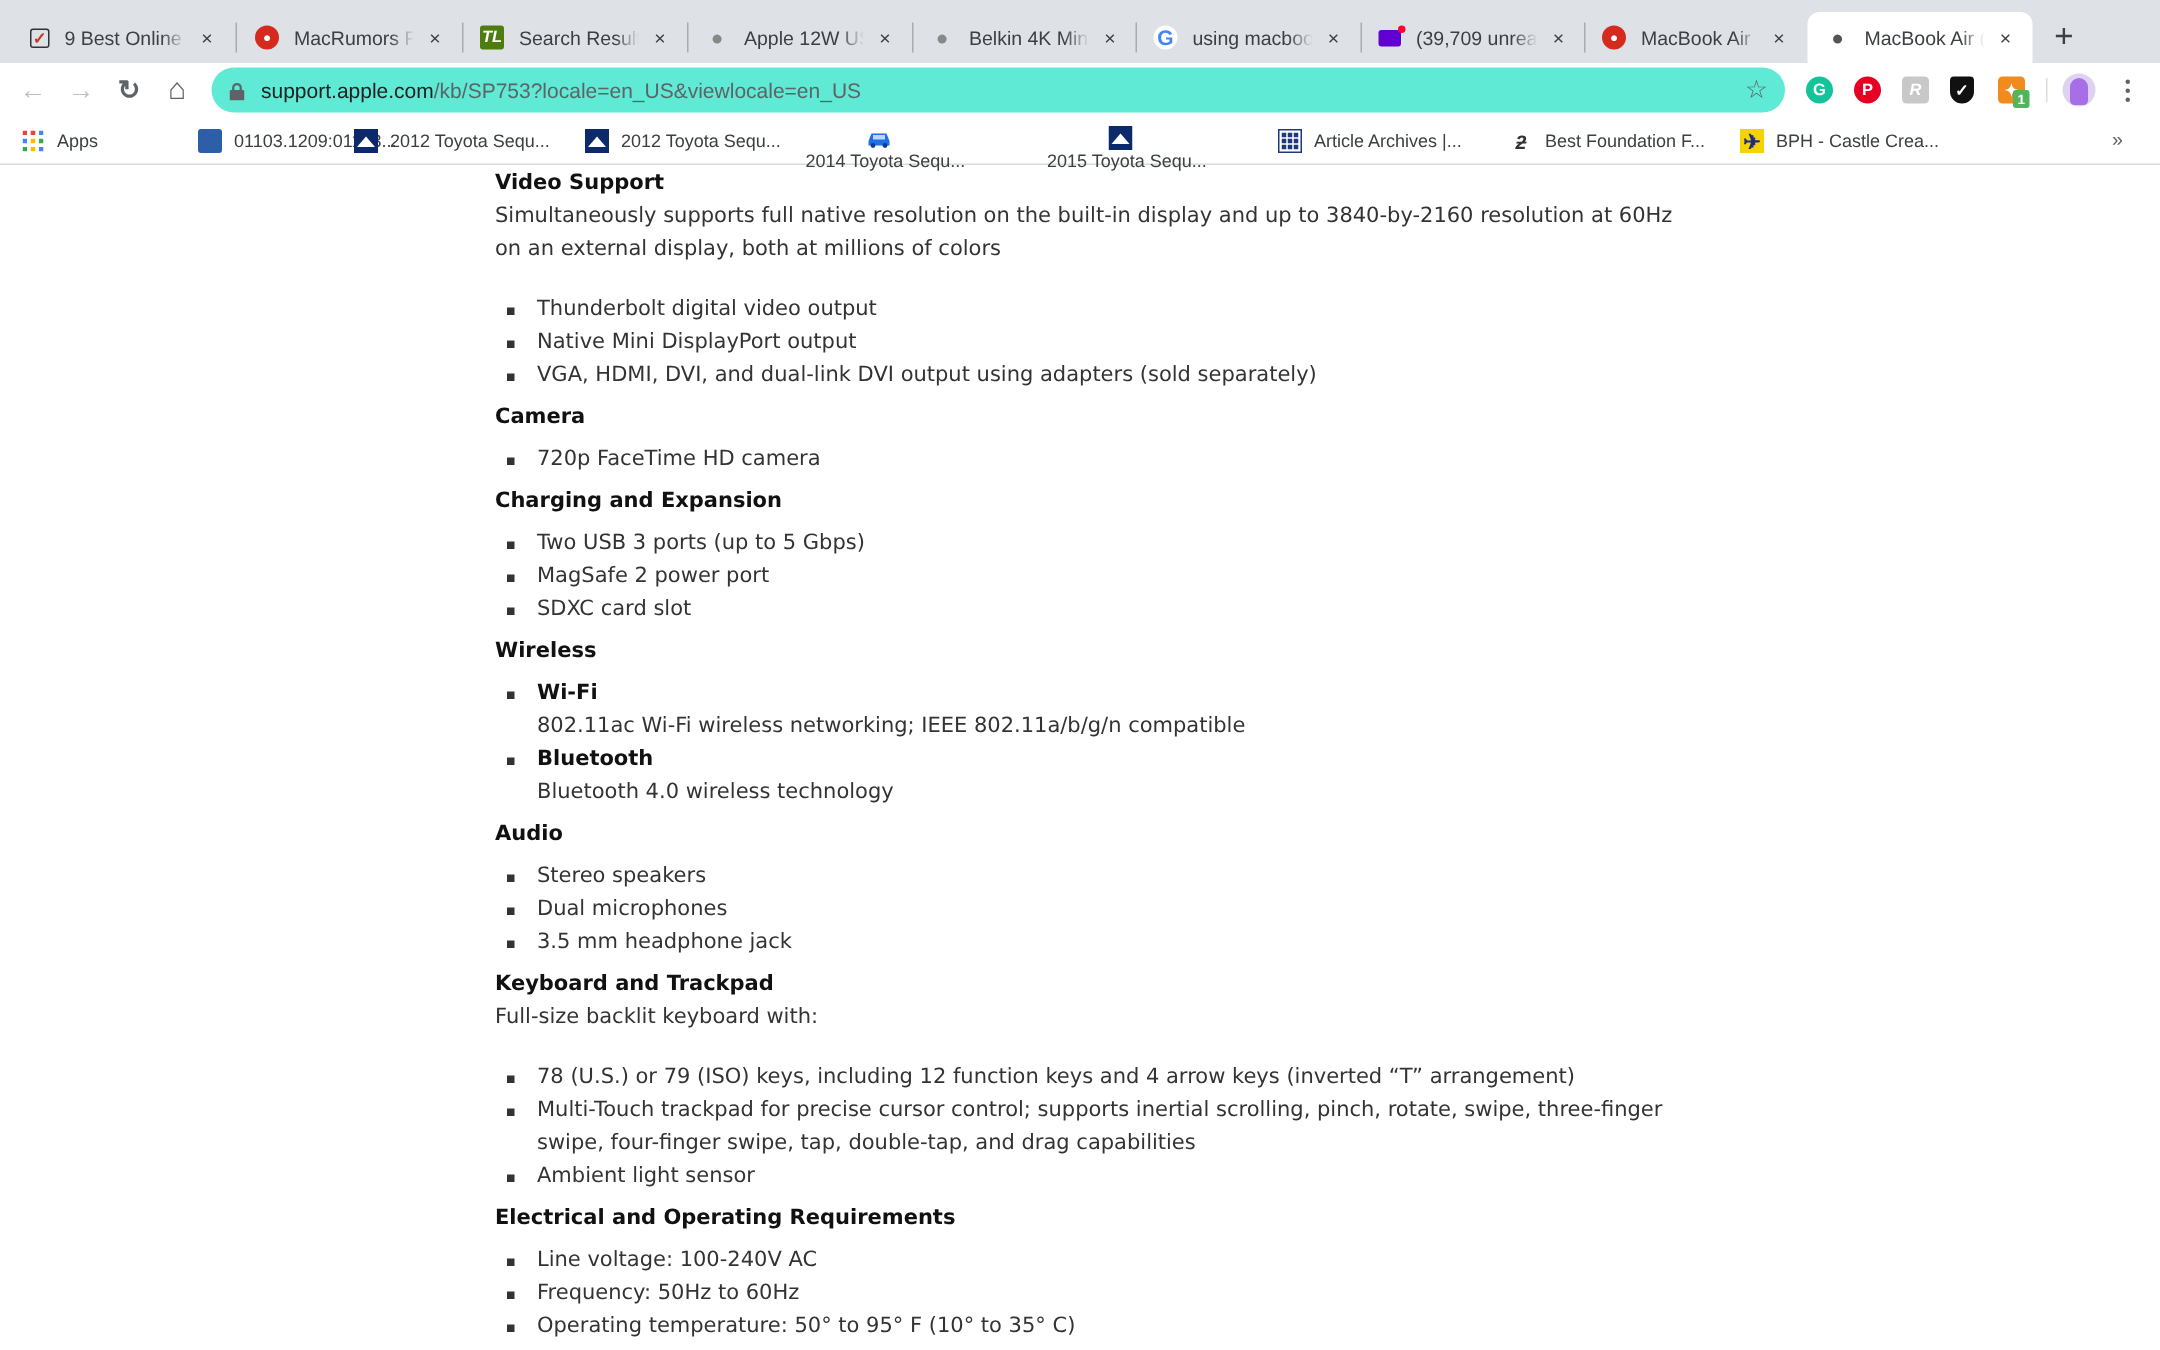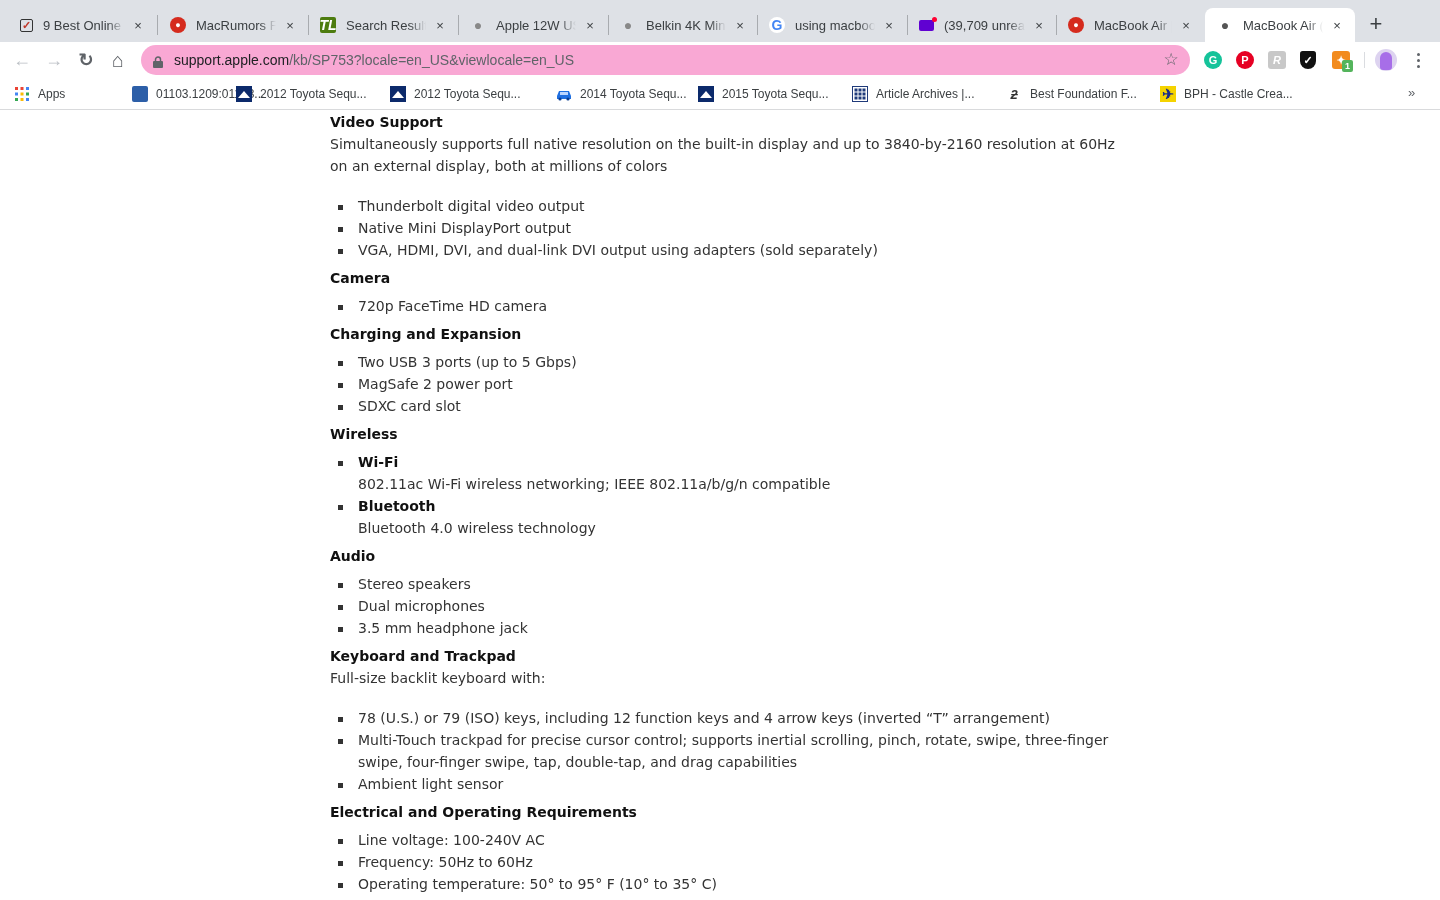--- a/index.html
+++ b/index.html
@@ -13,21 +13,21 @@
   .tab .title { flex: 1; white-space: nowrap; overflow: hidden; -webkit-mask-image: linear-gradient(90deg, #000 80%, transparent); mask-image: linear-gradient(90deg, #000 80%, transparent); }
   .tab .close { width: 16px; height: 16px; display: flex; align-items: center; justify-content: center; font-size: 13px; color: #3c4043; margin-left: 6px; }
   .tab-sep { position: absolute; top: 15px; width: 1px; height: 20px; background: #a8abaf; }
   .tab.active { background: #fff; border-radius: 8px 8px 0 0; }
   .newtab { position: absolute; left: 1364px; top: 12px; width: 24px; height: 24px; font-size: 22px; color: #3c4043; display: flex; align-items: center; justify-content: center; }
 
   
   .toolbar { position: absolute; left: 0; top: 42px; width: 1440px; height: 36px; background: #fff; }
   .navbtn { position: absolute; top: 6px; width: 24px; height: 24px; display: flex; align-items: center; justify-content: center; color: #5f6368; font-size: 18px; }
   .navbtn.disabled { color: #bdc1c6; }
-  .omnibox { position: absolute; left: 141px; top: 3px; width: 1049px; height: 30px; background: #f9a8d4; border-radius: 15px; display: flex; align-items: center; }
+  .omnibox { position: absolute; left: 141px; top: 3px; width: 1049px; height: 30px; background: #5eead4; border-radius: 15px; display: flex; align-items: center; }
   .omnibox .lock { margin-left: 12px; width: 10px; height: 12px; position: relative; }
   .omnibox .url { margin-left: 11px; font-size: 14px; color: #202124; }
   .omnibox .url .dim { color: #5f6368; }
   .omnibox .star { position: absolute; right: 10px; top: 6px; width: 18px; height: 18px; font-size: 17px; color: #5f6368; line-height: 18px; text-align: center; }
   .ext { position: absolute; top: 9px; width: 18px; height: 18px; border-radius: 50%; display: flex; align-items: center; justify-content: center; font-size: 11px; font-weight: bold; color: #fff; }
   .ext-sep { position: absolute; left: 1364px; top: 10px; width: 1px; height: 16px; background: #dadce0; }
   .avatar { position: absolute; left: 1375px; top: 7px; width: 22px; height: 22px; border-radius: 50%; background: #ddd3f0; overflow: hidden; }
   .avatar::after { content: ""; position: absolute; left: 5px; top: 3px; width: 12px; height: 18px; border-radius: 6px 6px 3px 3px; background: #a76ee8; }
   .menu-dots { position: absolute; left: 1408px; top: 6px; width: 20px; height: 24px; display: flex; flex-direction: column; align-items: center; justify-content: center; gap: 3px; }
   .menu-dots span { width: 3px; height: 3px; background: #5f6368; border-radius: 50%; display: block; }
@@ -58,21 +58,21 @@
     <span class="close">×</span>
   </div>
   <div class="tab-sep" style="left:157px;"></div>
   <div class="tab" style="left:158px;width:150px;">
     <span class="favicon" style="background:#d52b1e;border-radius:50%;color:#fff;font-size:9px;">●</span>
     <span class="title">MacRumors Forums</span>
     <span class="close">×</span>
   </div>
   <div class="tab-sep" style="left:308px;"></div>
   <div class="tab" style="left:308px;width:150px;">
-    <span class="favicon" style="background:#4d7c0f;color:#fff;font-size:14px;font-style:italic;">TL</span>
+    <span class="favicon" style="background:#4d7c0f;color:#fff;font-size:11px;font-style:italic;">TL</span>
     <span class="title">Search Results</span>
     <span class="close">×</span>
   </div>
   <div class="tab-sep" style="left:458px;"></div>
   <div class="tab" style="left:458px;width:150px;">
     <span class="favicon" style="color:#888;font-size:14px;">●</span>
     <span class="title">Apple 12W USB</span>
     <span class="close">×</span>
   </div>
   <div class="tab-sep" style="left:608px;"></div>
@@ -173,32 +173,32 @@
   </div>
   <div class="bm" style="left:390px;">
     <span class="bicon">
         <svg width="16" height="16" viewBox="0 0 16 16">
           <rect width="16" height="16" fill="#0c2a6b"></rect>
           <path d="M2 12 L8 5 L14 12 Z" fill="#fff"></path>
         </svg>
       </span>
     <span>2012 Toyota Sequ...</span>
   </div>
-  <div class="bm" style="left:556px;">
+  <div class="bm" style="left:537px;flex-direction:column;">
     <span class="bicon">
         <svg width="16" height="16" viewBox="0 0 16 16">
           <path d="M1 10 L3 5 H13 L15 10 V13 H1 Z" fill="#1f6fe0"></path>
           <circle cx="4" cy="13" r="1.6" fill="#0b3d91"></circle>
           <circle cx="12" cy="13" r="1.6" fill="#0b3d91"></circle>
           <rect x="4" y="6" width="8" height="3" fill="#bcd6ff"></rect>
         </svg>
       </span>
     <span>2014 Toyota Sequ...</span>
   </div>
-  <div class="bm" style="left:698px;">
+  <div class="bm" style="left:698px;flex-direction:column;">
     <span class="bicon">
         <svg width="16" height="16" viewBox="0 0 16 16">
           <rect width="16" height="16" fill="#0c2a6b"></rect>
           <path d="M2 12 L8 5 L14 12 Z" fill="#fff"></path>
         </svg>
       </span>
     <span>2015 Toyota Sequ...</span>
   </div>
   <div class="bm" style="left:852px;justify-content:center;">
     <span class="bicon">

